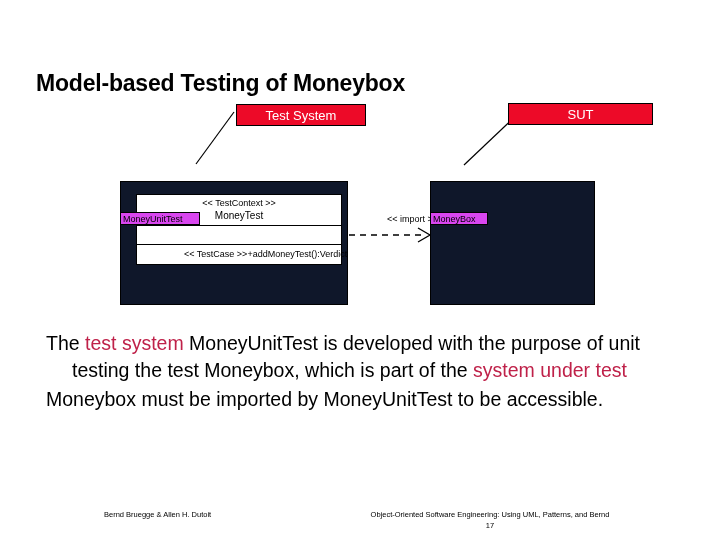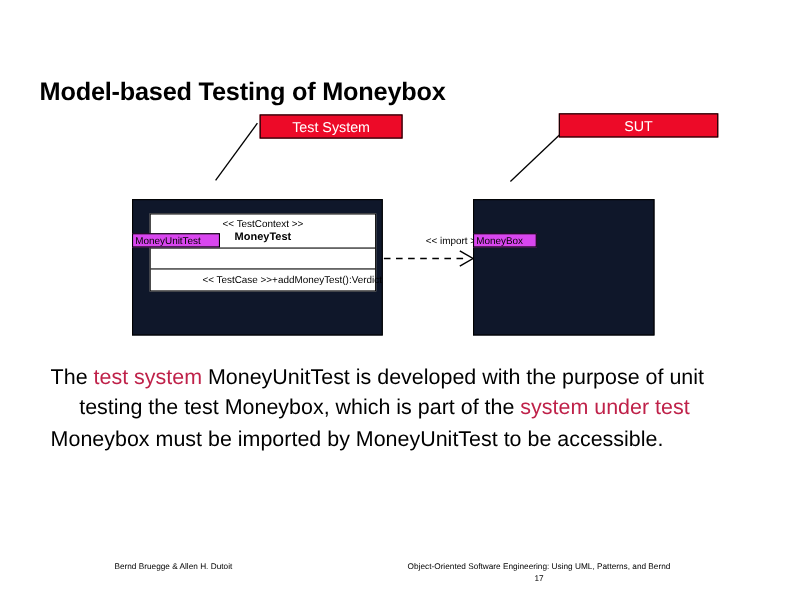--- a/index.html
+++ b/index.html
@@ -131,21 +131,21 @@
   #class-header {
     text-align: center;
     padding: 2px 0 3px 0;
   }
   #class-stereotype {
     font-size: 9px;
     line-height: 12px;
   }
   #class-name {
     font-size: 10px;
-    font-weight: bold;
+    font-weight: normal;
     line-height: 13px;
   }
   #class-attributes {
     height: 19px;
   }
   #class-operations {
     font-size: 9px;
     line-height: 12px;
     padding: 3px 3px 4px 3px;
     text-align: left;

